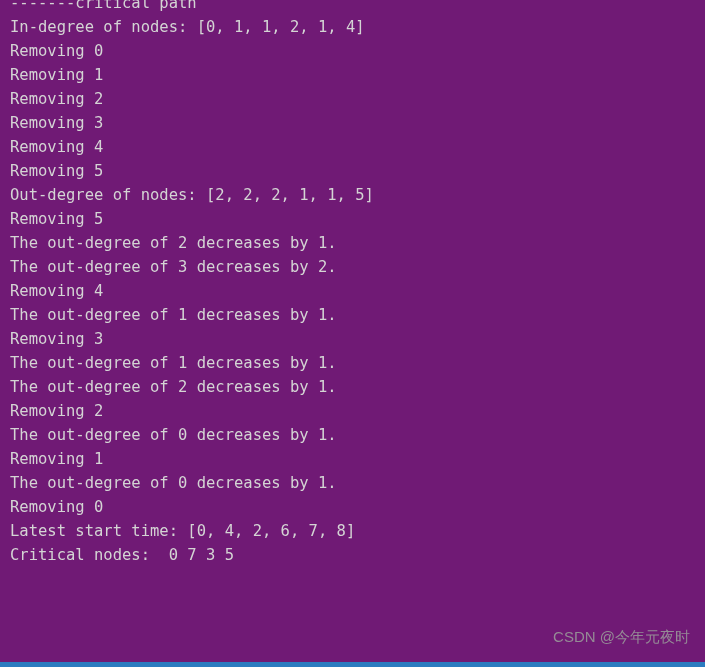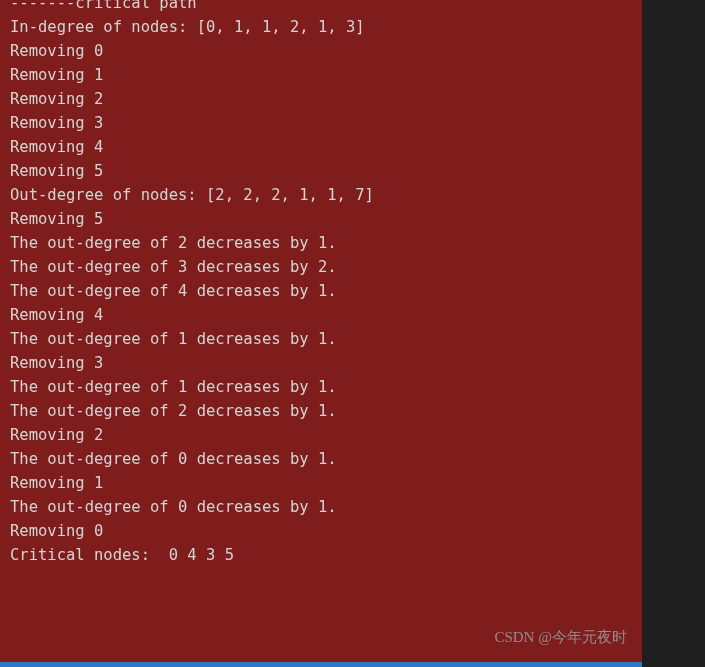--- a/index.html
+++ b/index.html
@@ -9,23 +9,23 @@
   }
   body {
     width: 705px;
     height: 667px;
     overflow: hidden;
     font-family: "DejaVu Sans Mono", "Liberation Mono", monospace;
   }
 
   #terminal {
     position: relative;
-    width: 642px;
+    width: 705px;
     height: 667px;
-    background: #7f1d1d;
+    background: #701a75;
     overflow: hidden;
     box-sizing: border-box;
   }
 
   
   #scrollback {
     position: absolute;
     left: 10px;
     top: -9px;          
     right: 0;
@@ -48,21 +48,21 @@
 
   
 
   #watermark {
     position: absolute;
     right: 15px;
     bottom: 21px;
     color: #9a9a9a;
     font-size: 15px;
     line-height: 18px;
-    font-family: Liberation Serif, serif;
+    font-family: Liberation Sans, sans-serif;
     white-space: pre;
     pointer-events: none;
     opacity: 0.88;
   }
 
   #statusbar-edge {
     position: absolute;
     left: 0;
     right: 0;
     bottom: 0;
@@ -70,42 +70,42 @@
     background: #2b7cc0;
   }
 </style>
 </head>
 <body>
 
 <div id="terminal">
 
   <div id="scrollback">
     <div class="term-line">-------critical path</div>
-    <div class="term-line">In-degree of nodes: [0, 1, 1, 2, 1, 3]</div>
+    <div class="term-line">In-degree of nodes: [0, 1, 1, 2, 1, 4]</div>
     <div class="term-line">Removing 0</div>
     <div class="term-line">Removing 1</div>
     <div class="term-line">Removing 2</div>
     <div class="term-line">Removing 3</div>
     <div class="term-line">Removing 4</div>
     <div class="term-line">Removing 5</div>
-    <div class="term-line">Out-degree of nodes: [2, 2, 2, 1, 1, 7]</div>
+    <div class="term-line">Out-degree of nodes: [2, 2, 2, 1, 1, 5]</div>
     <div class="term-line">Removing 5</div>
     <div class="term-line">The out-degree of 2 decreases by 1.</div>
     <div class="term-line">The out-degree of 3 decreases by 2.</div>
-    <div class="term-line">The out-degree of 4 decreases by 1.</div>
     <div class="term-line">Removing 4</div>
     <div class="term-line">The out-degree of 1 decreases by 1.</div>
     <div class="term-line">Removing 3</div>
     <div class="term-line">The out-degree of 1 decreases by 1.</div>
     <div class="term-line">The out-degree of 2 decreases by 1.</div>
     <div class="term-line">Removing 2</div>
     <div class="term-line">The out-degree of 0 decreases by 1.</div>
     <div class="term-line">Removing 1</div>
     <div class="term-line">The out-degree of 0 decreases by 1.</div>
     <div class="term-line">Removing 0</div>
-    <div class="term-line">Critical nodes:  0 4 3 5</div>
+    <div class="term-line">Latest start time: [0, 4, 2, 6, 7, 8]</div>
+    <div class="term-line">Critical nodes:  0 7 3 5</div>
   </div>
 
   <div id="watermark">CSDN @今年元夜时</div>
 
   <div id="statusbar-edge"></div>
 
 </div>
 
 </body></html>

